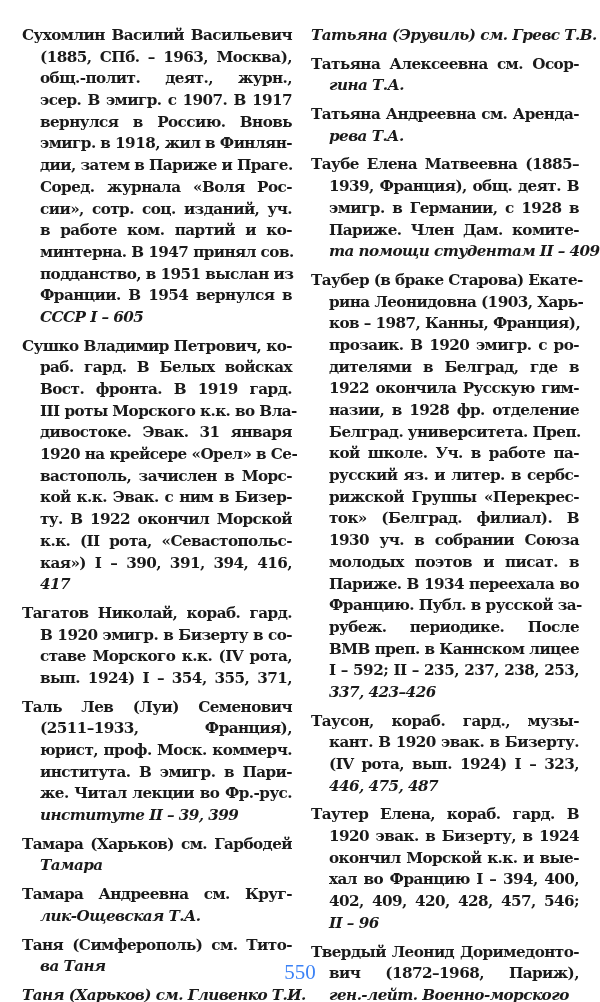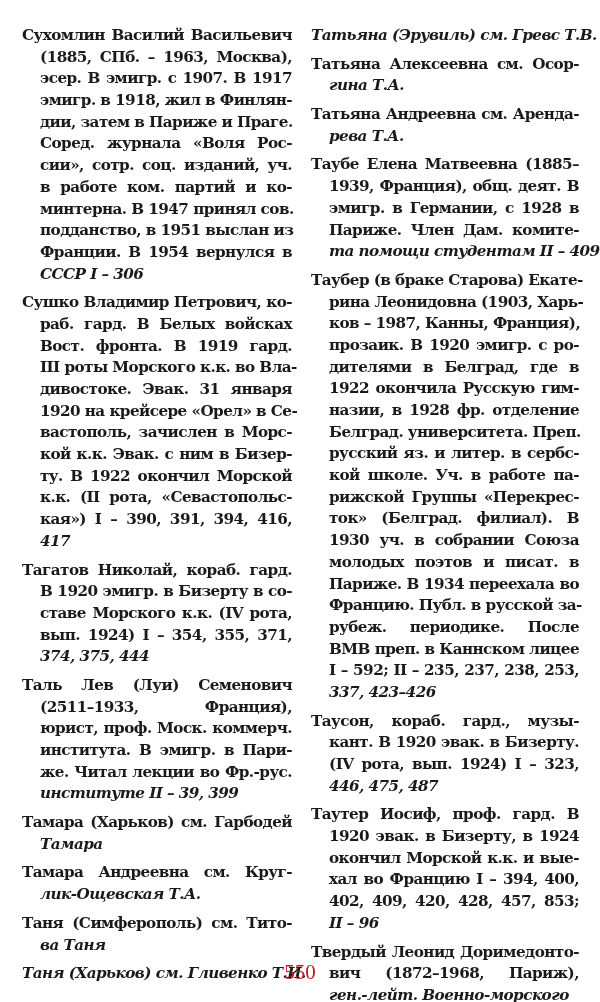--- a/index.html
+++ b/index.html
@@ -5,61 +5,62 @@
   html, body { margin: 0; padding: 0; background: #ffffff; }
   body { width: 600px; height: 1002px; position: relative; overflow: hidden; }
   .page { position: absolute; left: 0; top: 8px; width: 600px; height: 1002px; background: #fff; color: #1a1a1a; }
   .col { position: absolute; top: 17px; width: 270px; font-family: "DejaVu Serif", "Liberation Serif", serif; font-size: 15.2px; font-weight: bold; }
   .col.left { left: 22px; }
   .col.right { left: 311px; width: 268px; }
   .entry { margin-bottom: 7px; }
   .line { display: block; height: 21.7px; line-height: 21.7px; white-space: nowrap; text-align: justify; text-align-last: justify; letter-spacing: -0.55px; }
   .line.cont { padding-left: 18px; }
   .line.last { text-align-last: left; font-style: italic; }
-  .pagenum { position: absolute; left: 0; width: 600px; top: 952px; text-align: center; font-family: "Liberation Serif", serif; font-size: 21px; color: #b91c1c; }
+  .pagenum { position: absolute; left: 0; width: 600px; top: 952px; text-align: center; font-family: "Liberation Serif", serif; font-size: 21px; color: #3b82f6; }
 </style>
 </head>
 <body>
 
 <div class="page">
   <div class="col left">
       <div class="entry">
         <span class="line">Сухомлин Василий Васильевич</span>
         <span class="line cont">(1885, СПб. – 1963, Москва),</span>
+        <span class="line cont">общ.-полит. деят., журн.,</span>
         <span class="line cont">эсер. В эмигр. с 1907. В 1917</span>
+        <span class="line cont">вернулся в Россию. Вновь</span>
         <span class="line cont">эмигр. в 1918, жил в Финлян-</span>
         <span class="line cont">дии, затем в Париже и Праге.</span>
         <span class="line cont">Соред. журнала «Воля Рос-</span>
         <span class="line cont">сии», сотр. соц. изданий, уч.</span>
         <span class="line cont">в работе ком. партий и ко-</span>
         <span class="line cont">минтерна. В 1947 принял сов.</span>
         <span class="line cont">подданство, в 1951 выслан из</span>
         <span class="line cont">Франции. В 1954 вернулся в</span>
-        <span class="line cont last">СССР I – 306</span>
+        <span class="line cont last">СССР I – 605</span>
       </div>
       <div class="entry">
         <span class="line">Сушко Владимир Петрович, ко-</span>
         <span class="line cont">раб. гард. В Белых войсках</span>
         <span class="line cont">Вост. фронта. В 1919 гард.</span>
         <span class="line cont">III роты Морского к.к. во Вла-</span>
         <span class="line cont">дивостоке. Эвак. 31 января</span>
         <span class="line cont">1920 на крейсере «Орел» в Се-</span>
         <span class="line cont">вастополь, зачислен в Морс-</span>
         <span class="line cont">кой к.к. Эвак. с ним в Бизер-</span>
         <span class="line cont">ту. В 1922 окончил Морской</span>
         <span class="line cont">к.к. (II рота, «Севастопольс-</span>
         <span class="line cont">кая») I – 390, 391, 394, 416,</span>
         <span class="line cont last">417</span>
       </div>
       <div class="entry">
         <span class="line">Тагатов Николай, кораб. гард.</span>
         <span class="line cont">В 1920 эмигр. в Бизерту в со-</span>
         <span class="line cont">ставе Морского к.к. (IV рота,</span>
         <span class="line cont">вып. 1924) I – 354, 355, 371,</span>
-        <span class="line cont last">374, 375, 444</span>
       </div>
       <div class="entry">
         <span class="line">Таль Лев (Луи) Семенович</span>
         <span class="line cont">(2511–1933, Франция),</span>
         <span class="line cont">юрист, проф. Моск. коммерч.</span>
         <span class="line cont">института. В эмигр. в Пари-</span>
         <span class="line cont">же. Читал лекции во Фр.-рус.</span>
         <span class="line cont last">институте II – 39, 399</span>
       </div>
       <div class="entry">
@@ -99,45 +100,45 @@
       </div>
       <div class="entry">
         <span class="line">Таубер (в браке Старова) Екате-</span>
         <span class="line cont">рина Леонидовна (1903, Харь-</span>
         <span class="line cont">ков – 1987, Канны, Франция),</span>
         <span class="line cont">прозаик. В 1920 эмигр. с ро-</span>
         <span class="line cont">дителями в Белград, где в</span>
         <span class="line cont">1922 окончила Русскую гим-</span>
         <span class="line cont">назии, в 1928 фр. отделение</span>
         <span class="line cont">Белград. университета. Преп.</span>
+        <span class="line cont">кой школе. Уч. в работе па-</span>
         <span class="line cont">русский яз. и литер. в сербс-</span>
-        <span class="line cont">кой школе. Уч. в работе па-</span>
         <span class="line cont">рижской Группы «Перекрес-</span>
         <span class="line cont">ток» (Белград. филиал). В</span>
         <span class="line cont">1930 уч. в собрании Союза</span>
         <span class="line cont">молодых поэтов и писат. в</span>
         <span class="line cont">Париже. В 1934 переехала во</span>
         <span class="line cont">Францию. Публ. в русской за-</span>
         <span class="line cont">рубеж. периодике. После</span>
         <span class="line cont">ВМВ преп. в Каннском лицее</span>
         <span class="line cont">I – 592; II – 235, 237, 238, 253,</span>
         <span class="line cont last">337, 423–426</span>
       </div>
       <div class="entry">
         <span class="line">Таусон, кораб. гард., музы-</span>
         <span class="line cont">кант. В 1920 эвак. в Бизерту.</span>
         <span class="line cont">(IV рота, вып. 1924) I – 323,</span>
         <span class="line cont last">446, 475, 487</span>
       </div>
       <div class="entry">
-        <span class="line">Таутер Иосиф, проф. гард. В</span>
+        <span class="line">Таутер Елена, кораб. гард. В</span>
         <span class="line cont">1920 эвак. в Бизерту, в 1924</span>
         <span class="line cont">окончил Морской к.к. и вые-</span>
         <span class="line cont">хал во Францию I – 394, 400,</span>
-        <span class="line cont">402, 409, 420, 428, 457, 853;</span>
+        <span class="line cont">402, 409, 420, 428, 457, 546;</span>
         <span class="line cont last">II – 96</span>
       </div>
       <div class="entry">
         <span class="line">Твердый Леонид Доримедонто-</span>
         <span class="line cont">вич (1872–1968, Париж),</span>
         <span class="line cont last">ген.-лейт. Военно-морского</span>
       </div>
     </div>
   <div class="pagenum">550</div>
 </div>

